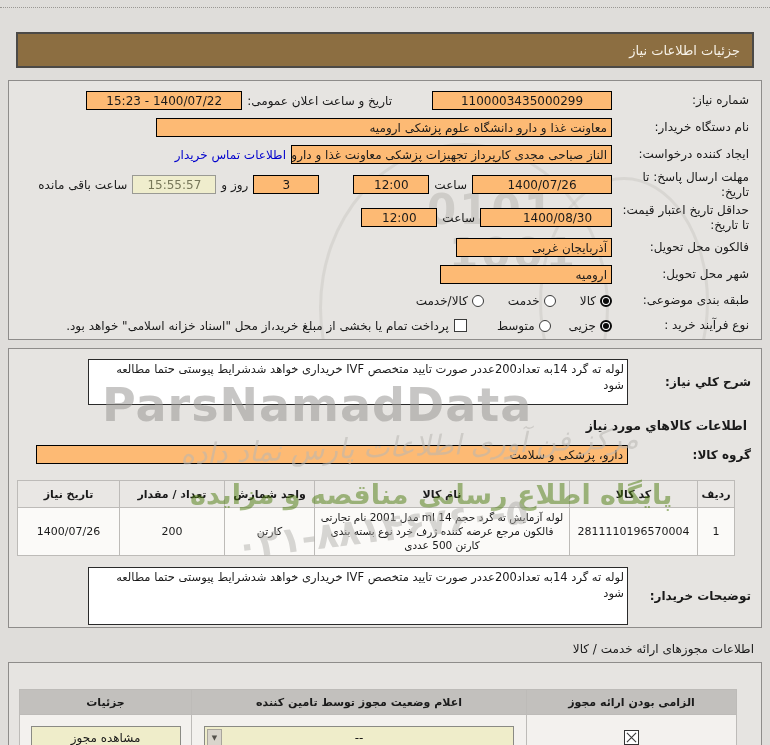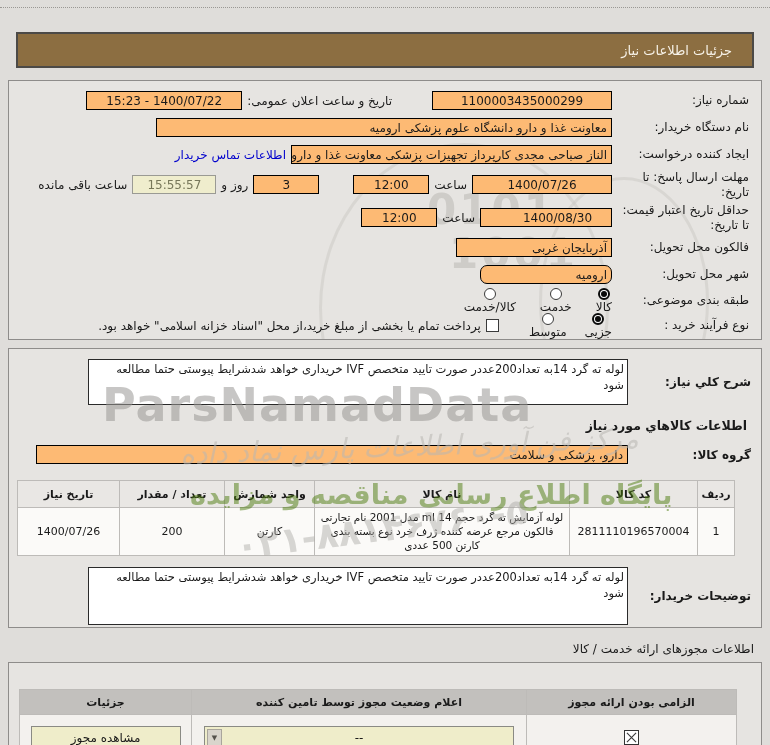--- a/index.html
+++ b/index.html
@@ -10,21 +10,21 @@
     font-family:"DejaVu Sans", sans-serif;
     font-size:12px; color:#1a1a1a;
     direction:rtl;
   }
   .top-dots { position:absolute; top:7px; left:0; right:0; height:0; border-top:1px dotted #9a9894; }
 
   
   .title-bar {
     position:absolute; top:32px; left:16px; right:16px; height:36px;
     background:#8c6e41; border:2px solid #4c4a47;
-    display:flex; align-items:center; padding:0 20px;
+    display:flex; align-items:center; padding:0 12px;
     color:#f7f2e8; font-size:13px;
   }
 
   
   .gb {
     position:absolute; left:8px; right:8px;
     background:#e6e4e1; border:1px solid #8e8c8a;
   }
   .gb1 { top:80px;  height:260px; padding:6px 6px 0 6px; }
   .gb2 { top:348px; height:280px; padding:8px 4px 0 4px; }
@@ -48,21 +48,21 @@
     width:84px; height:19px; flex:none;
     background:#efedcd; border:1px solid #9a9a94; color:#77775a;
     display:flex; align-items:center; justify-content:center; font-size:12px;
   }
   .link { color:#0000cc; font-size:12px; cursor:pointer; flex:none; }
 
   .radio { width:12px; height:12px; border:1px solid #3a3a3a; border-radius:50%; background:#fff; position:relative; flex:none; }
   .radio.checked { border:2px solid #0a0a0a; }
   .radio.checked::after { content:""; position:absolute; inset:1px; background:#0a0a0a; border-radius:50%; }
   .cb { width:13px; height:13px; border:1px solid #3a3a3a; background:#fff; flex:none; }
-  .opt { display:flex; align-items:center; column-gap:4px;flex-direction:column; }
+  .opt { display:flex; align-items:center; column-gap:4px; }
 
   .desc-box {
     width:540px; height:46px; background:#fff; border:1px solid #2a2a2a;
     font-size:11.5px; line-height:1.4; padding:1px 3px; overflow:hidden;
     position:relative; z-index:2;
   }
   .notes-box {
     width:540px; height:58px; background:#fff; border:1px solid #2a2a2a;
     font-size:11.5px; line-height:1.4; padding:1px 3px; overflow:hidden;
     position:relative; z-index:2;
@@ -163,21 +163,21 @@
     <div class="inp ctr" style="width:76px;">12:00</div>
   </div>
 
   <div class="row r-h27">
     <span class="lbl">فالکون محل تحویل:</span>
     <div class="inp" style="width:156px;">آذربایجان غربی</div>
   </div>
 
   <div class="row r-h27">
     <span class="lbl">شهر محل تحویل:</span>
-    <div class="inp" style="width:132px;border-radius:7px;">ارومیه</div>
+    <div class="inp" style="width:172px;">ارومیه</div>
   </div>
 
   <div class="row r-h25">
     <span class="lbl">طبقه بندی موضوعی:</span>
     <span class="opt">
       <span class="radio checked"></span>
       <span>کالا</span>
     </span>
     <span style="width:14px;"></span>
     <span class="opt">

